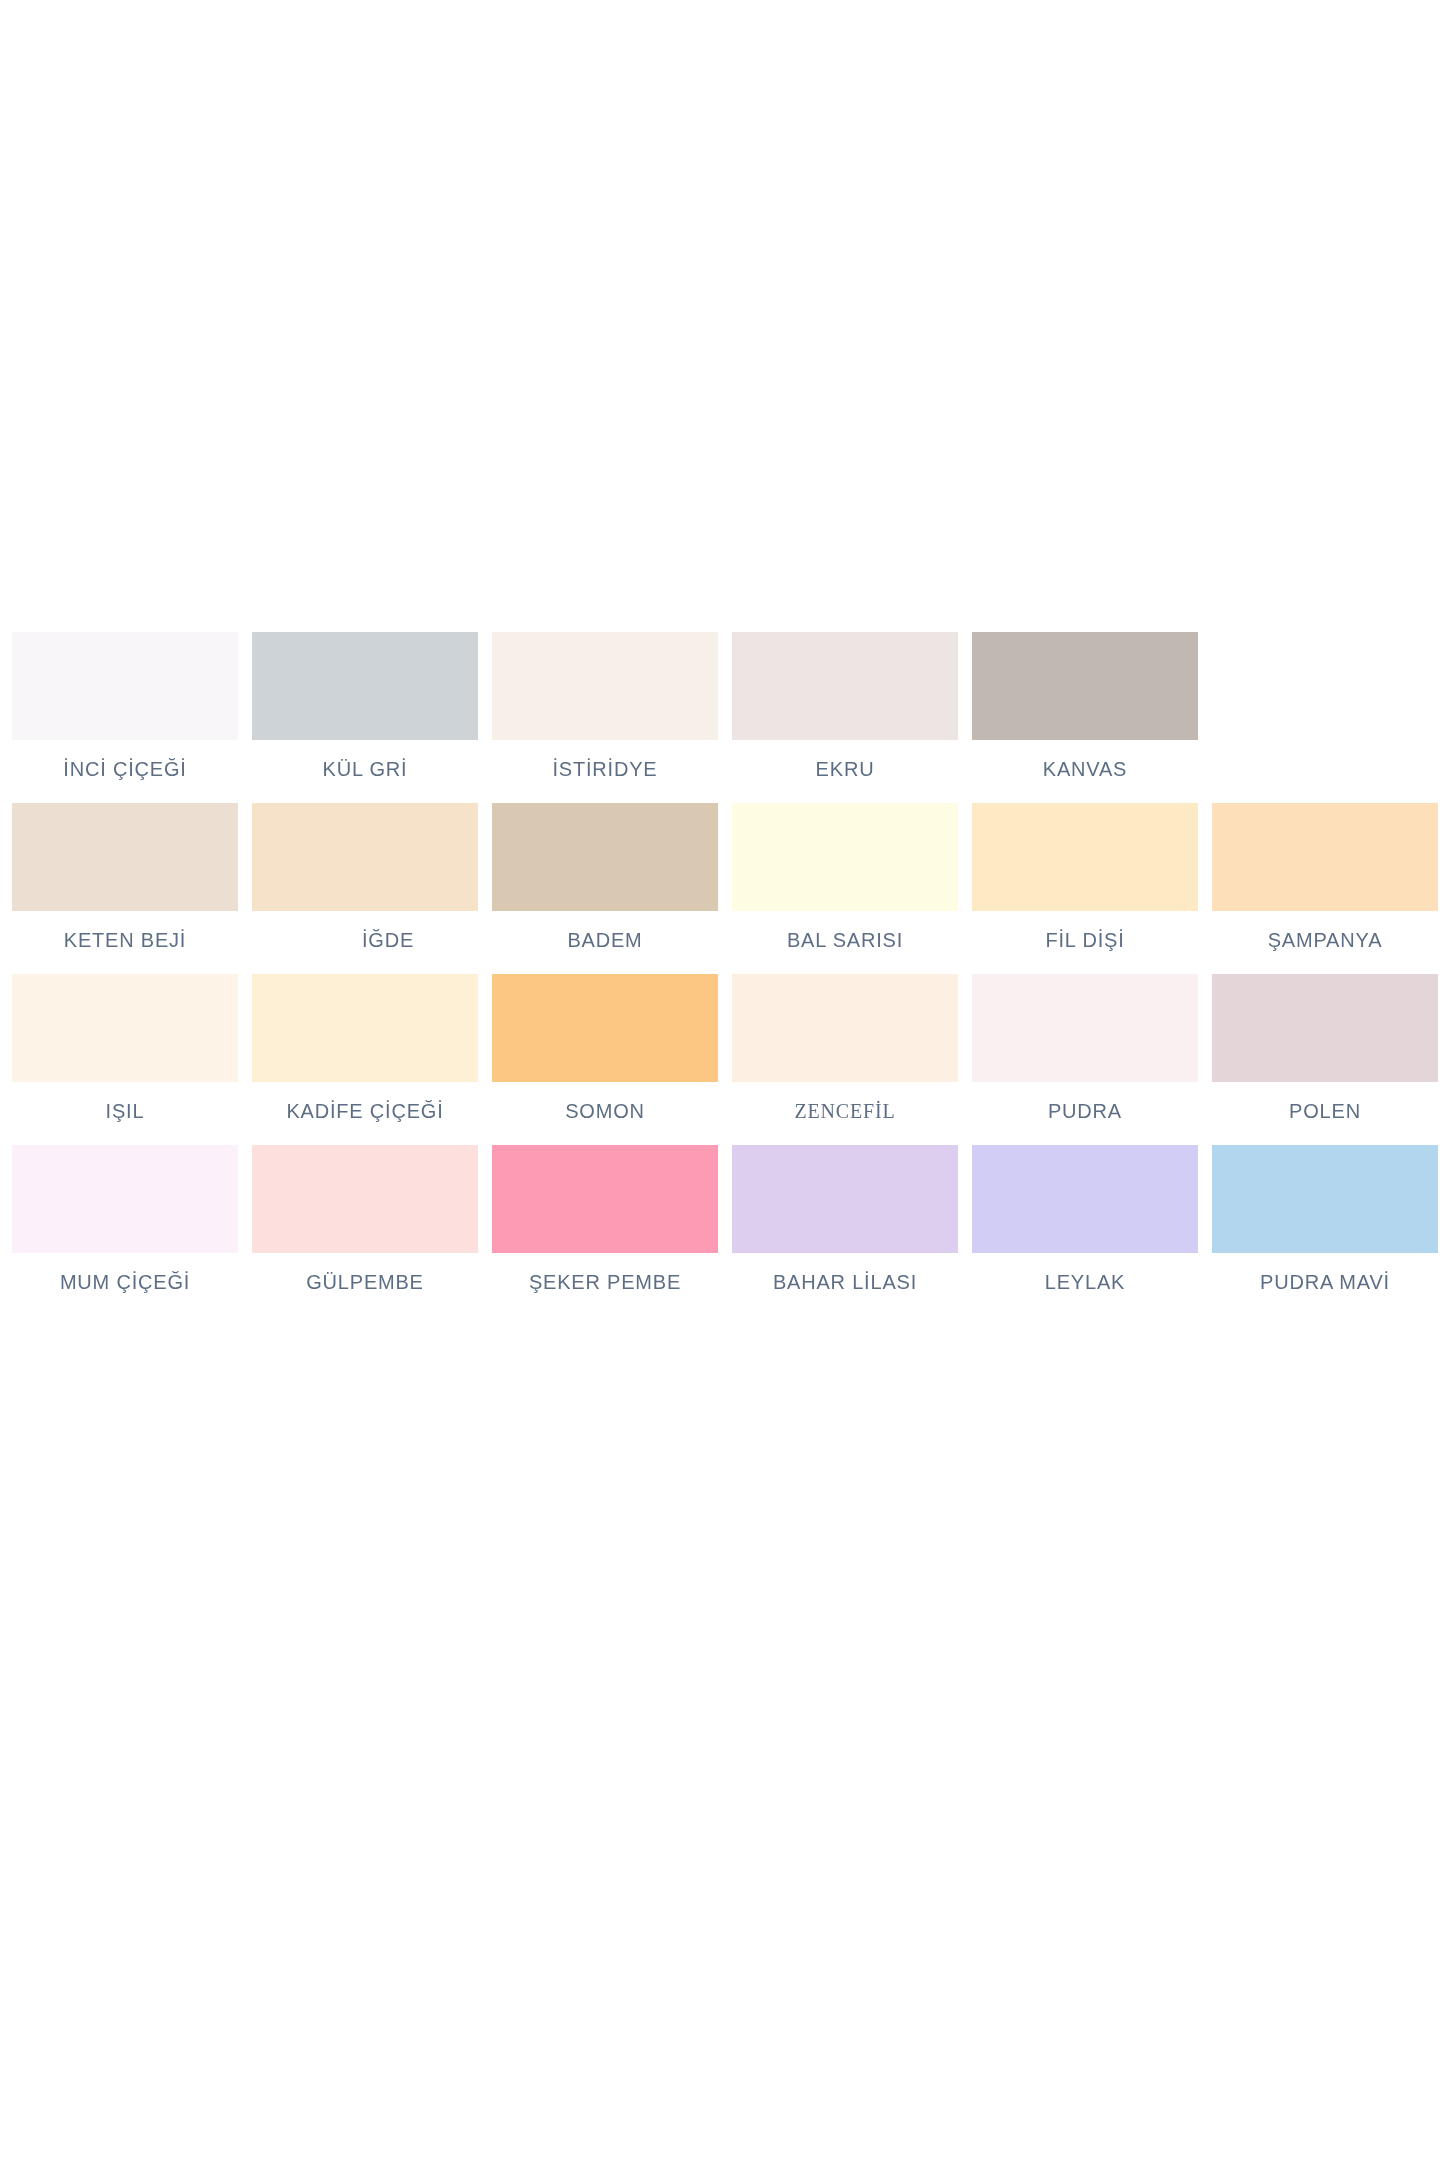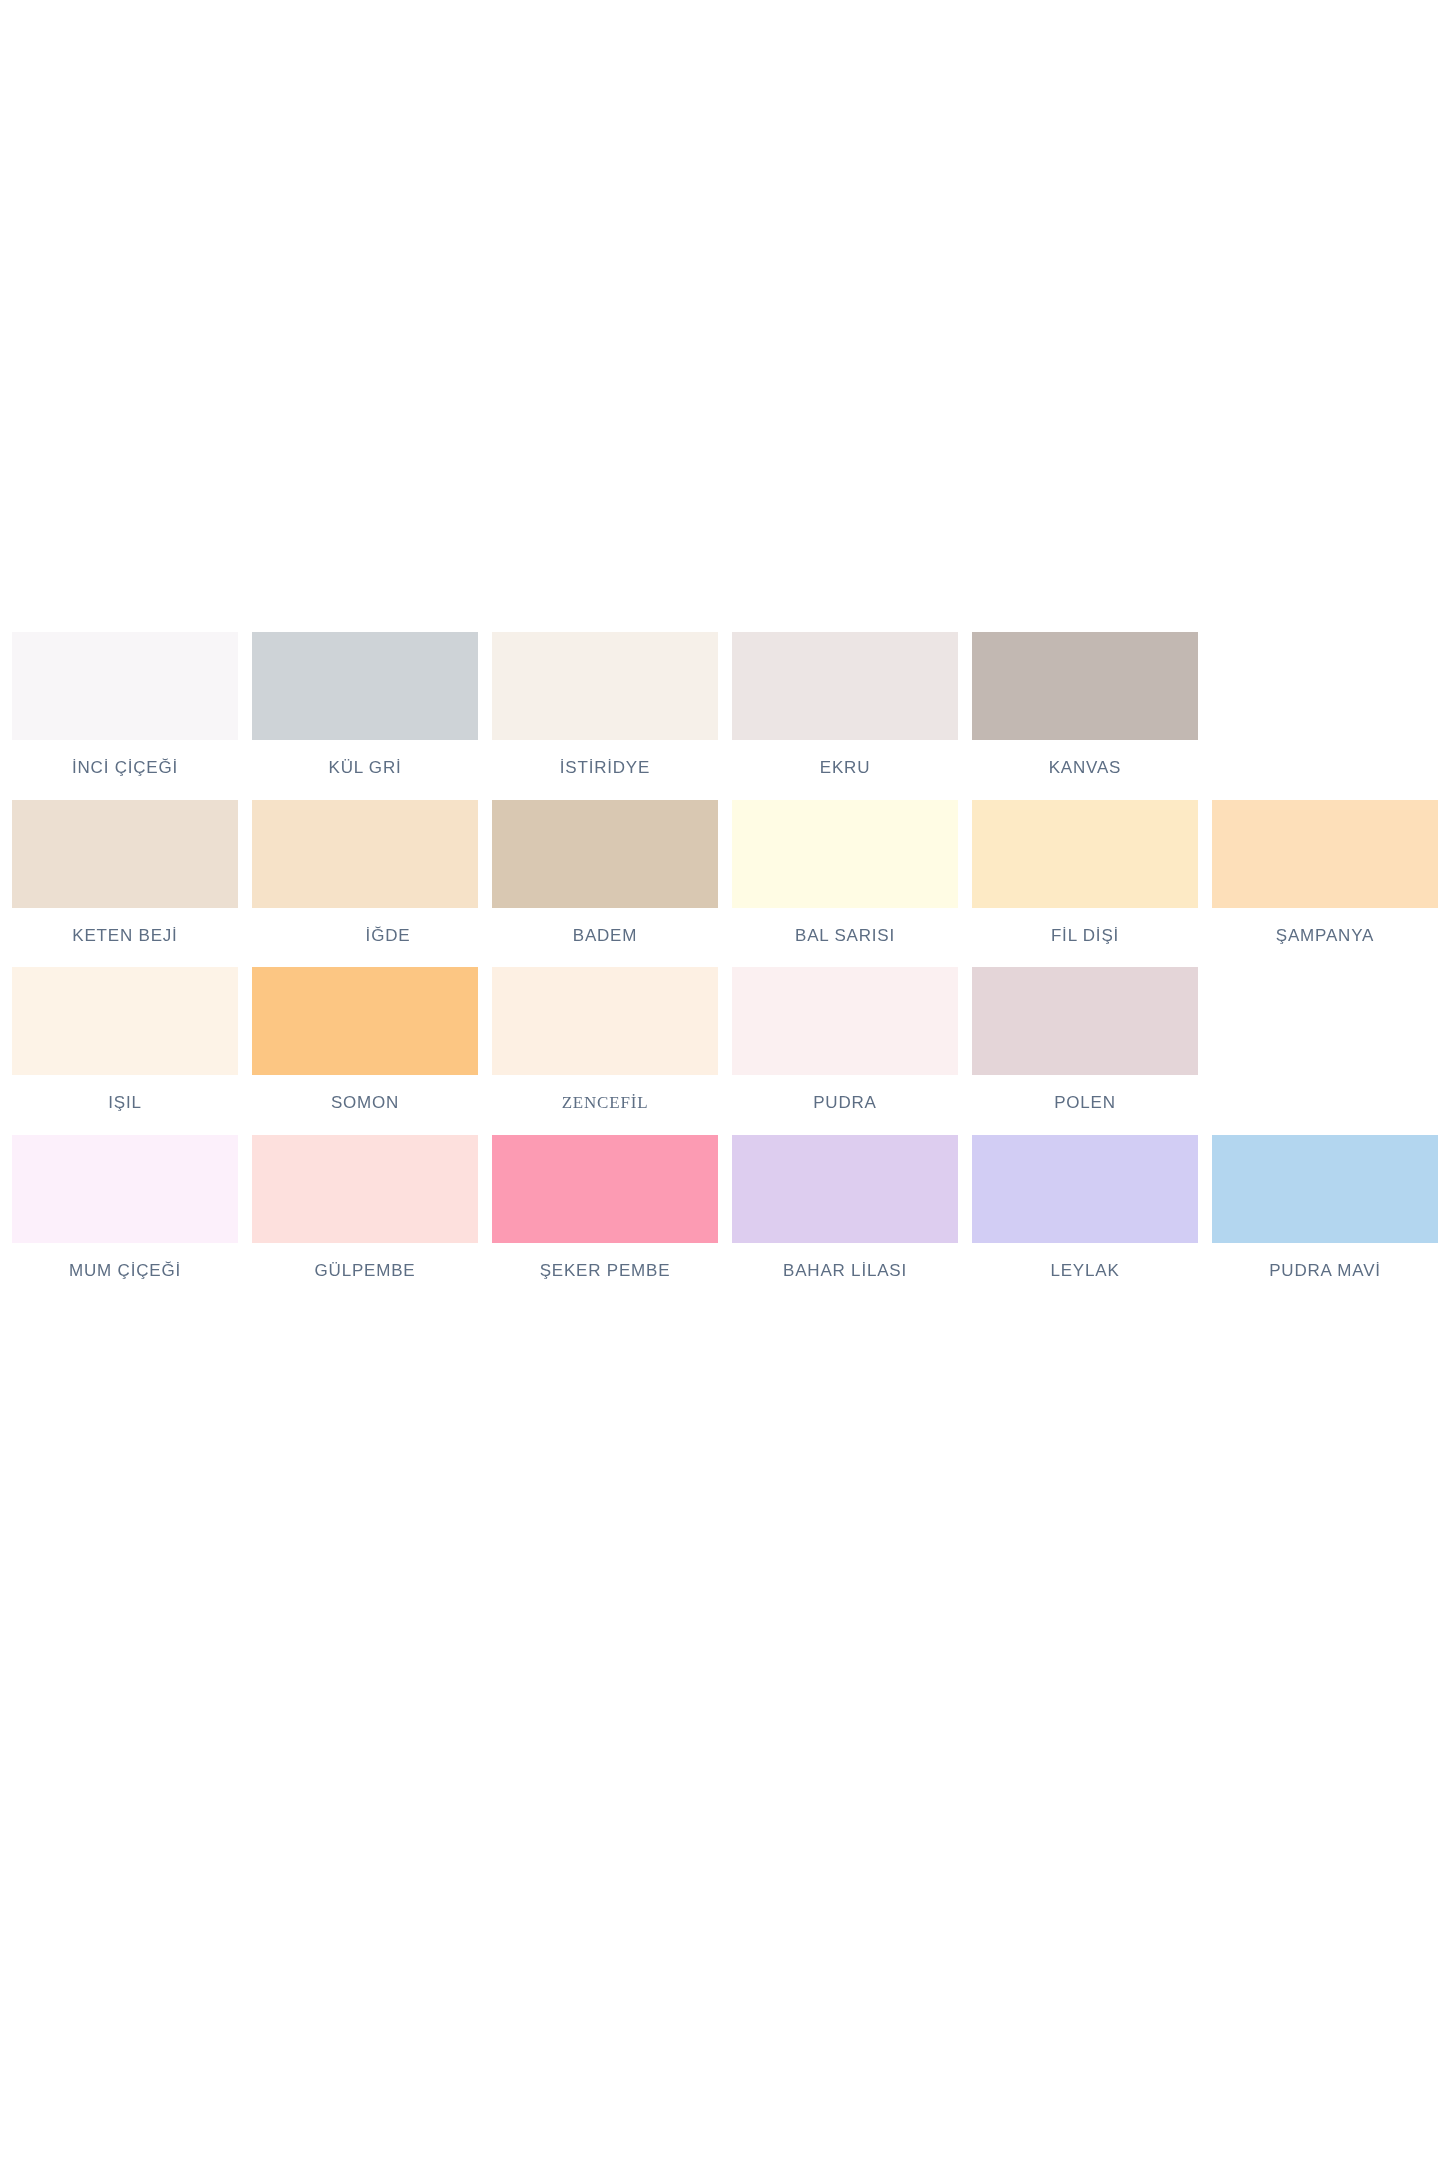--- a/index.html
+++ b/index.html
@@ -53,21 +53,21 @@
   .swatch-cell:last-child { margin-right: 14px; }
 
   .swatch-chip {
     width: 226px;
     height: 108px;
     display: block;
   }
 
   .swatch-label {
     margin-top: 18px;
-    font-size: 17px;
+    font-size: 20px;
     letter-spacing: 0.8px;
     color: #5d6e84;
     text-align: center;
     line-height: 1.15;
     white-space: nowrap;
     font-weight: 400;
   }
 </style>
 </head>
 <body style="background: rgb(255, 255, 255);">
@@ -121,20 +121,24 @@
           <div class="swatch-chip" style="background-color: rgb(253, 223, 185);"></div>
           <div class="swatch-label" style="color: rgb(93, 110, 132);">ŞAMPANYA</div>
         </div>
       </div>
       <div class="swatch-row">
         <div class="swatch-cell">
           <div class="swatch-chip" style="background-color: rgb(253, 243, 231);"></div>
           <div class="swatch-label" style="color: rgb(93, 110, 132);">IŞIL</div>
         </div>
         <div class="swatch-cell">
+          <div class="swatch-chip" style="background-color: rgb(253, 240, 212);"></div>
+          <div class="swatch-label" style="color: rgb(93, 110, 132);">KADİFE ÇİÇEĞİ</div>
+        </div>
+        <div class="swatch-cell">
           <div class="swatch-chip" style="background-color: rgb(252, 198, 131);"></div>
           <div class="swatch-label" style="color: rgb(93, 110, 132);">SOMON</div>
         </div>
         <div class="swatch-cell">
           <div class="swatch-chip" style="background-color: rgb(253, 240, 227);"></div>
           <div class="swatch-label" style="color: rgb(93, 110, 132); font-family: Liberation Serif, serif;">ZENCEFİL</div>
         </div>
         <div class="swatch-cell">
           <div class="swatch-chip" style="background-color: rgb(251, 240, 241);"></div>
           <div class="swatch-label" style="color: rgb(93, 110, 132);">PUDRA</div>

